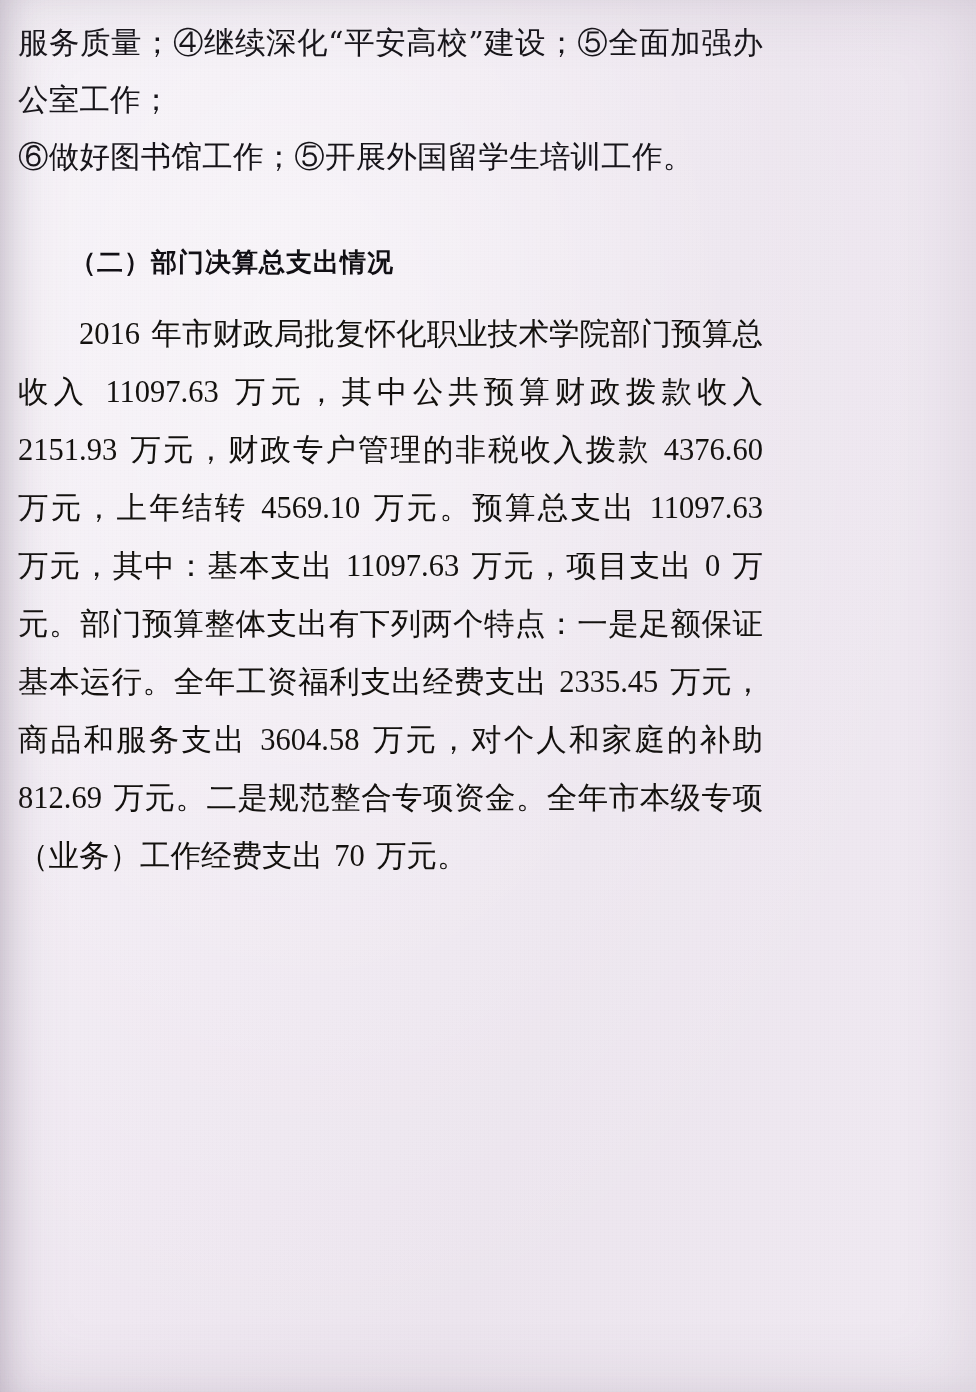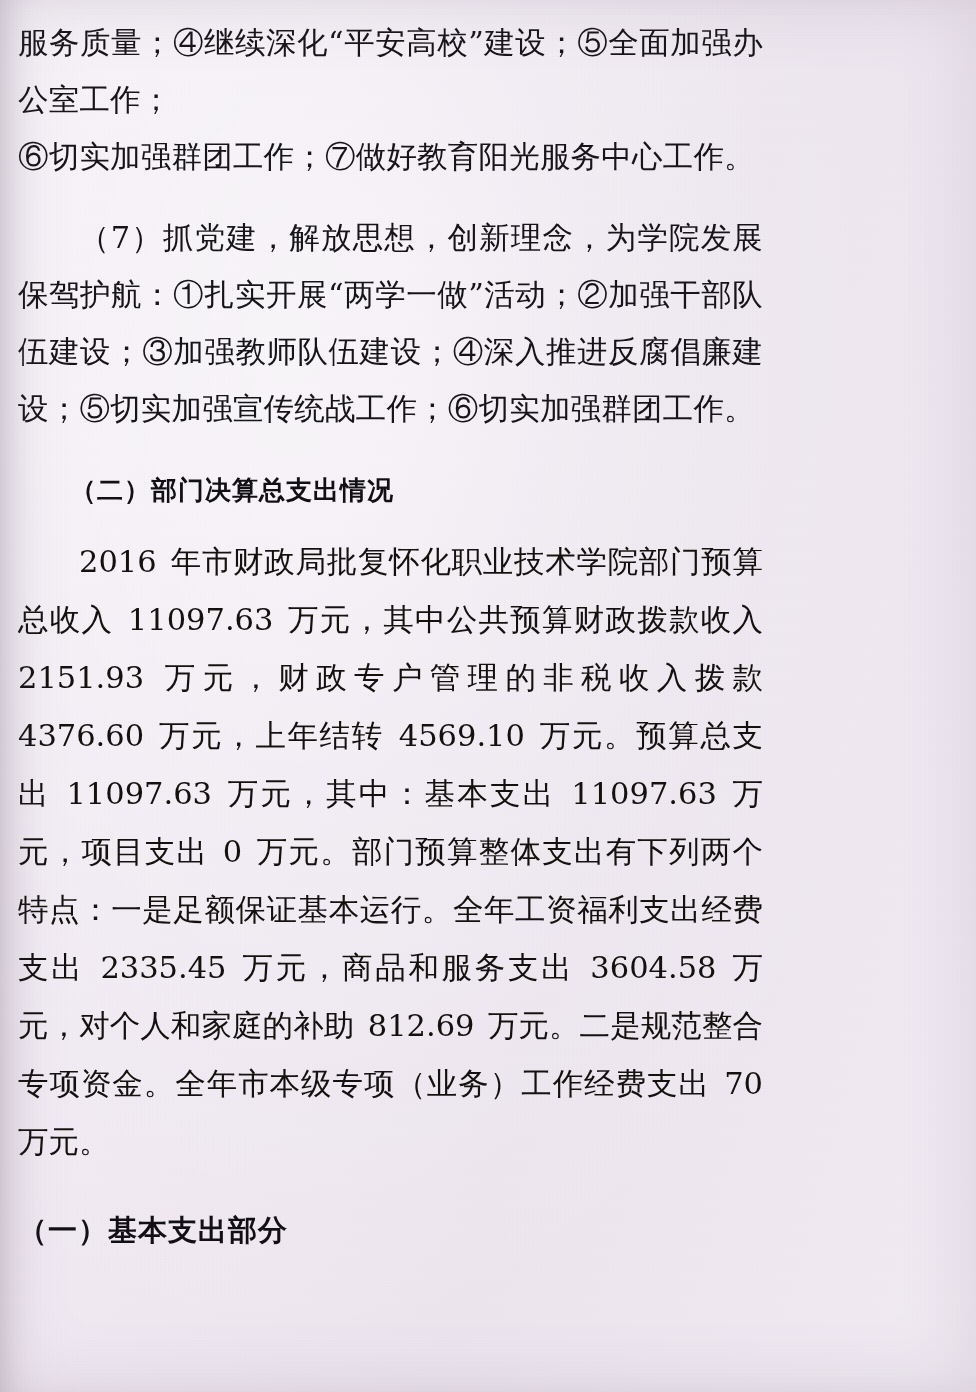--- a/index.html
+++ b/index.html
@@ -80,53 +80,52 @@
     text-indent: 2em;
   }
   .gap-sm { height: 12px; }
   .gap-md { height: 22px; }
   .gap-lg { height: 30px; }
   .para-finance {
     font-size: 30.5px;
     line-height: 58px;
     text-align: justify;
     text-justify: inter-ideograph;
+    font-family: Liberation Serif, serif;
   }
   .spaced {
     
     word-spacing: 0.12em;
   }
 </style>
 </head>
 <body>
 
 <div class="paper"></div>
 
 <div class="page">
 
   <div class="body-text spaced">服务质量；④继续深化“平安高校”建设；⑤全面加强办公室工作；</div>
 
-  <div class="body-text spaced">⑥切实加强群团工作；⑦做好教育阳光服务中心工作。</div>
+  <div class="body-text spaced">⑥做好图书馆工作；⑤开展外国留学生培训工作。</div>
 
   <div class="gap-sm"></div>
 
 
   <div class="gap-sm"></div>
 
-  <p class="body-text indent2 spaced">（7）抓党建，解放思想，创新理念，为学院发展保驾护航：①扎实开展“两学一做”活动；②加强干部队伍建设；③加强教师队伍建设；④深入推进反腐倡廉建设；⑤切实加强宣传统战工作；⑥切实加强群团工作。</p>
 
   <div class="gap-md"></div>
 
   <p class="heading h-indent">（二）部门决算总支出情况</p>
 
   <div class="gap-sm"></div>
 
   <p class="para-finance indent2 spaced">2016 年市财政局批复怀化职业技术学院部门预算总收入 11097.63 万元，其中公共预算财政拨款收入 2151.93 万元，财政专户管理的非税收入拨款 4376.60 万元，上年结转 4569.10 万元。预算总支出 11097.63 万元，其中：基本支出 11097.63 万元，项目支出 0 万元。部门预算整体支出有下列两个特点：一是足额保证基本运行。全年工资福利支出经费支出 2335.45 万元，商品和服务支出 3604.58 万元，对个人和家庭的补助 812.69 万元。二是规范整合专项资金。全年市本级专项（业务）工作经费支出 70 万元。</p>
 
   <div class="gap-lg"></div>
 
 
-  <p class="heading-sub">（一）基本支出部分</p>
 
 </div>
 
 <div class="noise"></div>
 <div class="edge-shadow"></div>
 
 </body></html>

